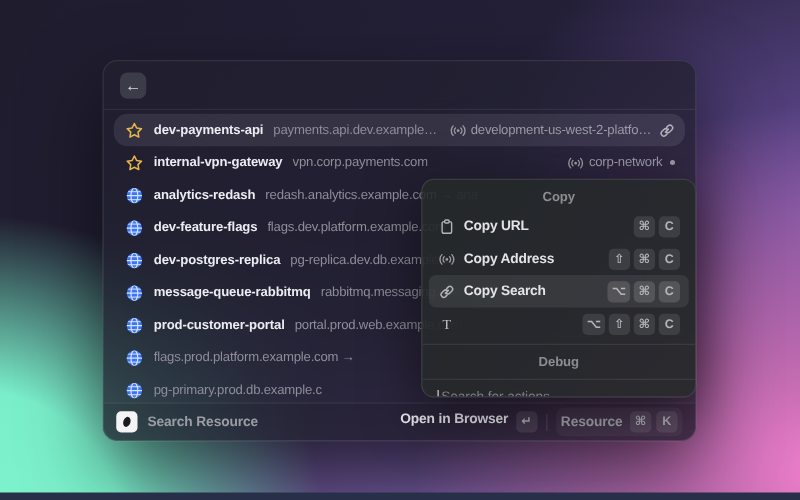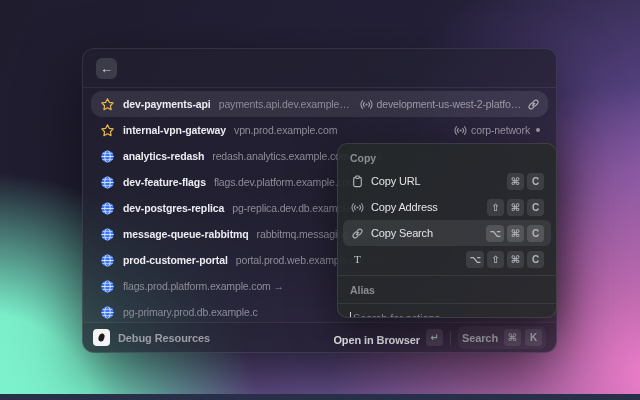--- a/index.html
+++ b/index.html
@@ -44,45 +44,45 @@
   .dot { width:4px; height:4px; border-radius:50%; background:#9a99a4; }
   .icon-wrap { display:flex; align-items:center; justify-content:center; }
 
   
   .footer { flex:none; height:30px; border-top:1px solid rgba(255,255,255,0.08);
     display:flex; align-items:center; gap:8px; padding:0 10px; background:rgba(0,0,0,0.07); }
   .app-icon { flex:none; width:17px; height:17px; border-radius:4px; background:#f4f4f6;
     display:flex; align-items:center; justify-content:center; }
   .footer-app-name { font-size:11px; color:#9d9da6; font-weight:600; letter-spacing:-0.1px; }
   .footer-right { margin-left:auto; display:flex; align-items:center; gap:7px; }
-  .footer-primary { display:flex; align-items:flex-end; gap:6px; cursor:default; }
+  .footer-primary { display:flex; align-items:flex-start; gap:6px; cursor:default; }
   .footer-primary-label { font-size:11px; font-weight:700; color:#eceaf0; letter-spacing:-0.1px; }
   .footer-vdiv { width:1px; height:14px; background:rgba(255,255,255,0.12); }
   .footer-actions { display:flex; align-items:center; gap:4px; padding:3px 4px;
     border-radius:6px; background:rgba(255,255,255,0.05); cursor:default; }
   .footer-actions-label { font-size:11px; font-weight:700; color:#a8a8b1; margin-right:2px; letter-spacing:-0.1px; }
   .key-badge { flex:none; min-width:17px; height:17px; padding:0 3px; border-radius:4px;
     background:rgba(255,255,255,0.10); color:#b4b4bd; font-size:10px; font-weight:600;
     display:inline-flex; align-items:center; justify-content:center; }
 
   
   .menu { position:absolute; left:337px; top:143px; width:220px; height:175px;
     border-radius:10px; background:rgba(36,41,40,0.82);
     backdrop-filter:blur(28px) saturate(1.2); -webkit-backdrop-filter:blur(28px) saturate(1.2);
     border:1px solid rgba(255,255,255,0.10);
     box-shadow:0 14px 44px rgba(0,0,0,0.5);
     display:flex; flex-direction:column; overflow:hidden; }
   .menu-section-title { flex:none; font-size:10.5px; color:#8c8c93; font-weight:600;
-    padding:8px 12px 4px; letter-spacing:-0.05px; }
+    padding:8px 12px 4px; letter-spacing:-0.05px;text-align:center; }
   .menu-items { flex:none; display:flex; flex-direction:column; padding:0 5px; }
   .menu-item { flex:none; height:26px; display:flex; align-items:center; gap:7px;
     padding:0 7px; border-radius:6px; }
   .menu-item.selected { background:rgba(255,255,255,0.08); }
   .menu-item-icon { flex:none; width:14px; height:14px; display:flex; align-items:center; justify-content:center; }
-  .menu-item-label { font-size:11px; color:#e4e4e8; font-weight:400; letter-spacing:-0.15px; white-space:nowrap; }
+  .menu-item-label { font-size:11px; color:#e4e4e8; font-weight:700; letter-spacing:-0.15px; white-space:nowrap; }
   .menu-item-keys { margin-left:auto; display:flex; align-items:center; gap:3px; }
   .menu-hdiv { flex:none; height:1px; background:rgba(255,255,255,0.08); margin:3px 0 0; }
   .menu-search { flex:none; display:flex; align-items:center; gap:2px; padding:8px 12px; }
   .caret { flex:none; width:1px; height:12px; background:#cfcfd6; }
   .menu-search-placeholder { font-size:11px; color:#7e7e88; letter-spacing:-0.1px; white-space:nowrap; }
 </style>
 </head>
 <body>
 
 <div class="stage">
@@ -125,21 +125,21 @@
             </span>
           </span>
   </div>
         <div class="row">
     <span class="row-icon">
             <svg width="15" height="15" viewBox="0 0 16 16">
               <path d="M8 1.9l1.9 3.8 4.2.6-3 3 .7 4.2L8 11.5l-3.8 2 .7-4.2-3-3 4.2-.6z" fill="none" stroke="#e7b549" stroke-width="1.3" stroke-linejoin="round"></path>
             </svg>
           </span>
     <span class="row-name">internal-vpn-gateway</span>
-    <span class="row-address">vpn.prod.example.com</span>
+    <span class="row-address">vpn.corp.payments.com</span>
     <span class="row-right">
             <span class="row-network">
               <span class="icon-wrap">
                 <svg width="13" height="13" viewBox="0 0 14 14" fill="none" stroke="#9a9aa3" stroke-width="1.2" stroke-linecap="round">
                   <circle cx="7" cy="7" r="1.2" fill="#9a9aa3" stroke="none"></circle>
                   <path d="M4.7 4.7a3.3 3.3 0 0 0 0 4.6M2.7 2.9a6 6 0 0 0 0 8.2M9.3 4.7a3.3 3.3 0 0 1 0 4.6M11.3 2.9a6 6 0 0 1 0 8.2"></path>
                 </svg>
               </span>
               <span>corp-network</span>
             </span>
@@ -292,31 +292,31 @@
     <span class="row-right"></span>
   </div>
       </div>
 
     <div class="footer">
       <div class="app-icon">
         <svg width="11" height="11" viewBox="0 0 12 12">
             <ellipse cx="6" cy="6" rx="3.1" ry="4.5" transform="rotate(18 6 6)" fill="#1b1b1f"></ellipse>
           </svg>
       </div>
-      <span class="footer-app-name">Debug Resources</span>
+      <span class="footer-app-name">Search Resource</span>
       <div class="footer-right">
         <div class="footer-primary">
           <span class="footer-primary-label">Open in Browser</span>
           <span class="icon-wrap" style="display: inline-flex; gap: 4px;">
               <span class="key-badge">↵</span>
             </span>
         </div>
         <div class="footer-vdiv"></div>
         <div class="footer-actions">
-          <span class="footer-actions-label">Search</span>
+          <span class="footer-actions-label">Resource</span>
           <span class="icon-wrap" style="display: inline-flex; gap: 4px;">
               <span class="key-badge">⌘</span>
               <span class="key-badge">K</span>
             </span>
         </div>
       </div>
     </div>
   </div>
 
   <div class="menu">
@@ -372,21 +372,21 @@
           </span>
     <span class="menu-item-keys">
             <span class="key-badge">⌥</span>
             <span class="key-badge">⇧</span>
             <span class="key-badge">⌘</span>
             <span class="key-badge">C</span>
           </span>
   </div>
       </div>
     <div class="menu-hdiv"></div>
-    <div class="menu-section-title">Alias</div>
+    <div class="menu-section-title">Debug</div>
     <div class="menu-hdiv"></div>
     <div class="menu-search">
       <span class="caret"></span>
       <span class="menu-search-placeholder">Search for actions...</span>
     </div>
   </div>
 
   <div class="bottom-strip"></div>
 </div>
 

